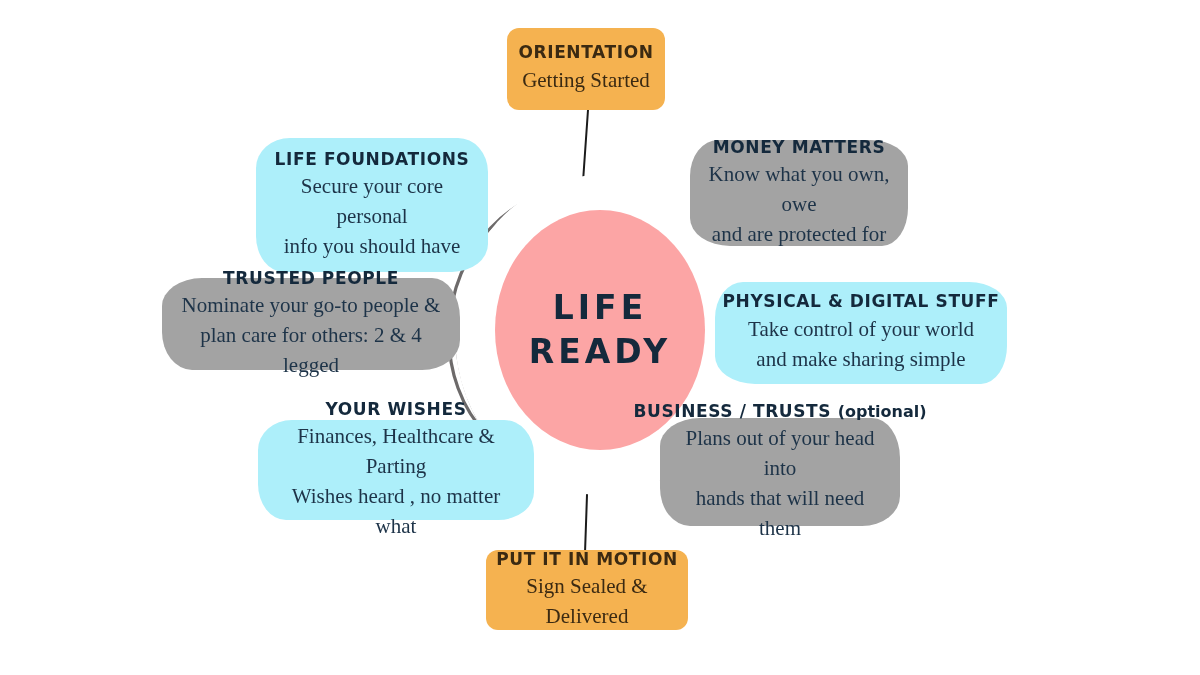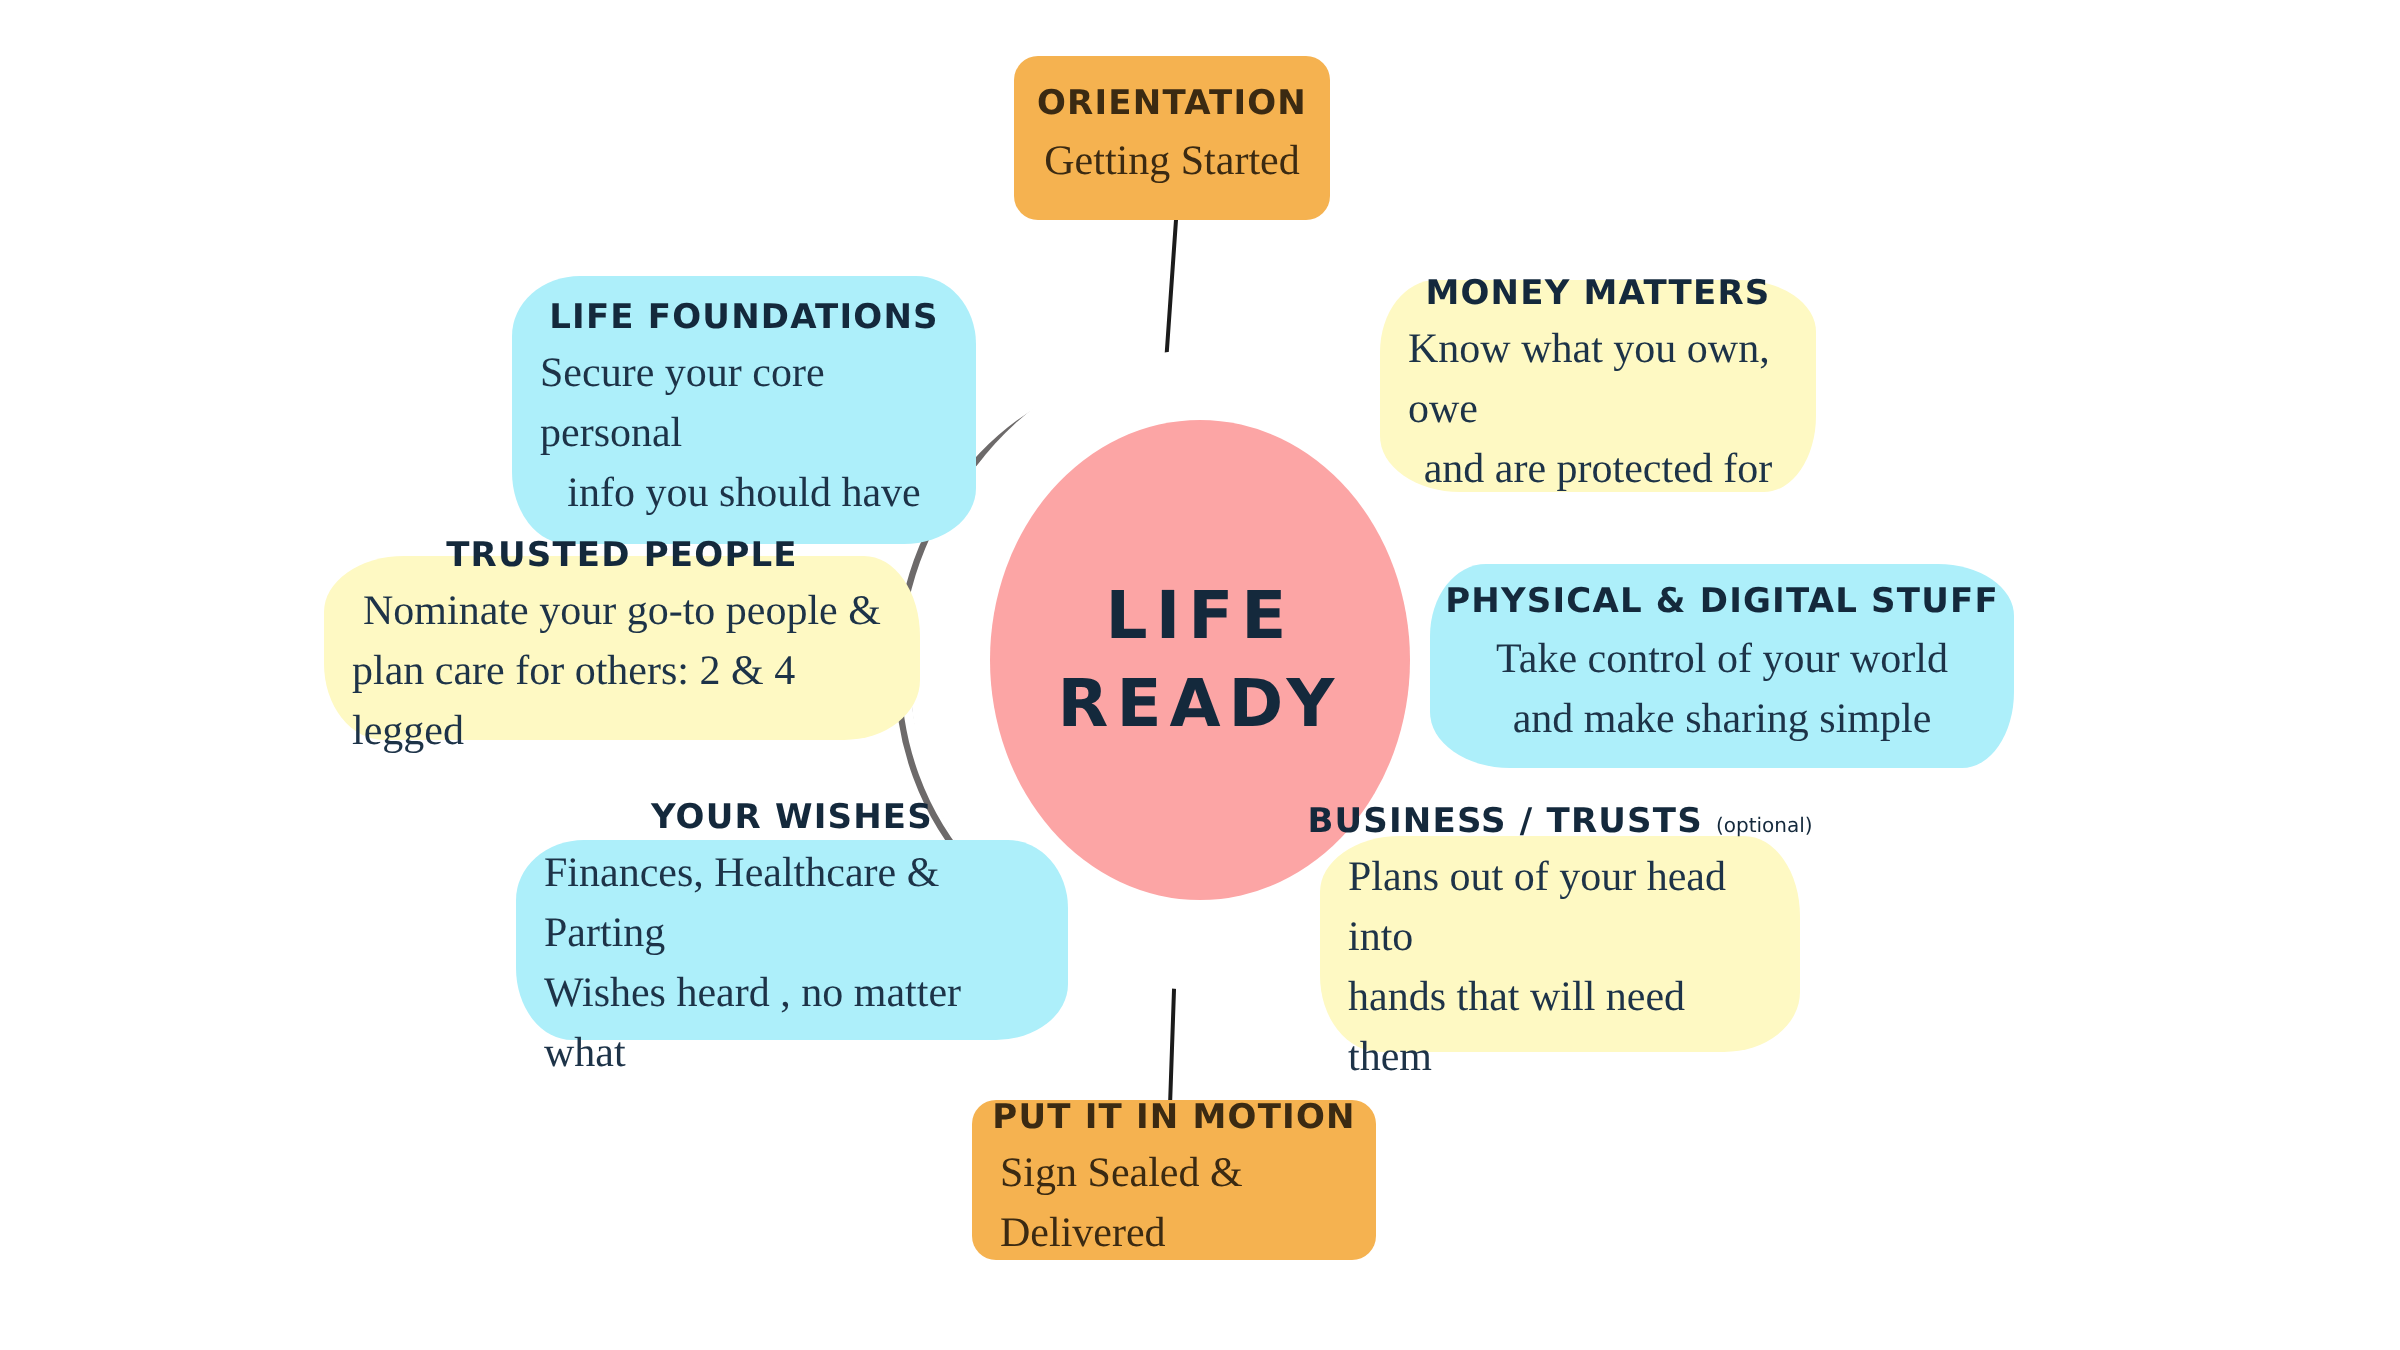--- a/index.html
+++ b/index.html
@@ -60,50 +60,50 @@
   }
 
   
   .node {
     position: absolute;
     box-sizing: border-box;
     display: flex;
     flex-direction: column;
     align-items: center;
     justify-content: center;
-    text-align: left;
+    text-align: center;
     padding: 8px 14px;
   }
   .node .title {
     font-family: "DejaVu Sans", sans-serif;
     font-weight: 700;
     font-size: 17px;
     letter-spacing: 0.6px;
     color: #14293c;
     line-height: 1.2;
     margin-bottom: 3px;
     white-space: nowrap;
   }
   .node .title .optional {
-    font-weight: 400;
-    font-size: 10px;
+    font-weight: 700;
+    font-size: 16px;
     letter-spacing: 0;
   }
   .node .sub {
     font-family: Liberation Serif, serif;
     font-size: 21px;
     color: #1d3348;
     line-height: 1.42;
   }
   .node.orange .title,
   .node.orange .sub { color: #3b2a12; }
 
   
   .sky  { background: #adeffa; }
-  .mint { background: #fef9c3; }
+  .mint { background: #a3a3a3; }
   .orange { background: #f5b250; }
 
   
   .blob-a { border-radius: 34px 30px 36px 28px / 30px 34px 28px 36px; }
   .blob-b { border-radius: 28px 38px 26px 40px / 36px 26px 38px 28px; }
   .blob-c { border-radius: 40px 28px 38px 30px / 28px 40px 30px 38px; }
   .rect   { border-radius: 12px; }
 
   
   #node-orientation   { left: 507px; top: 28px;  width: 158px; height: 82px; }

